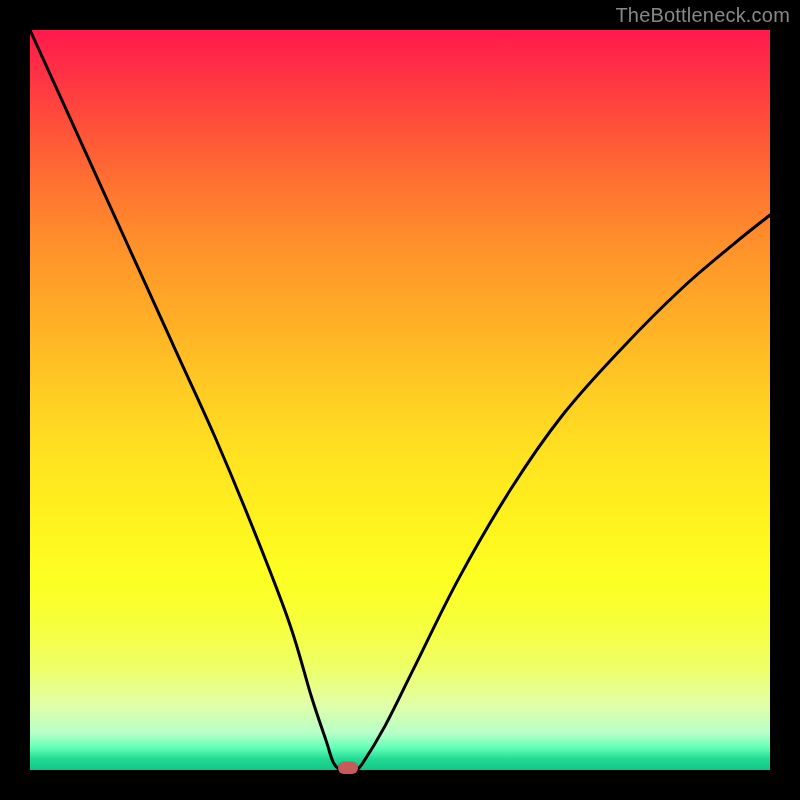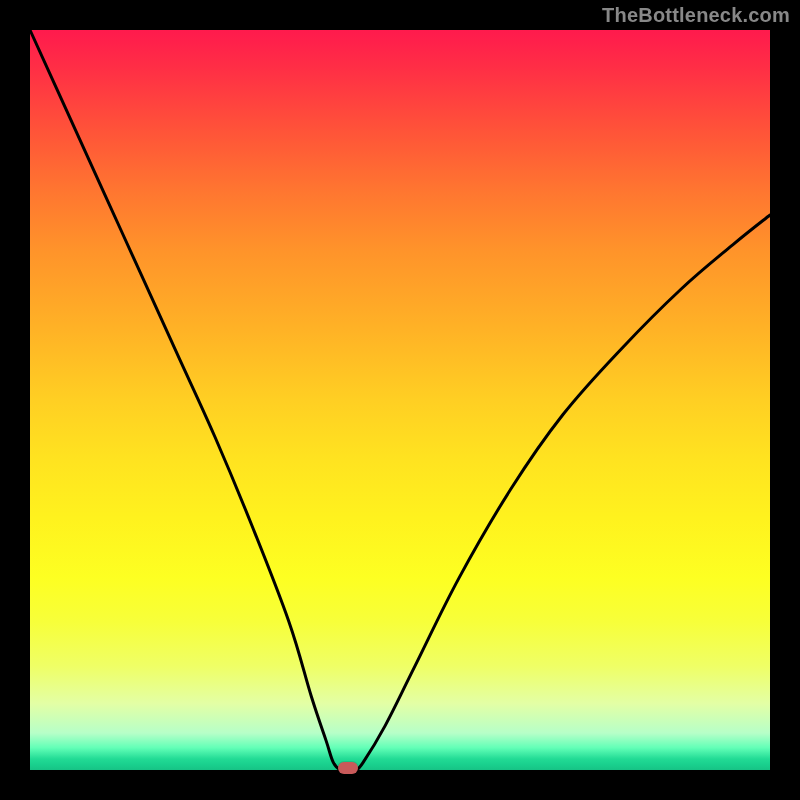--- a/index.html
+++ b/index.html
@@ -61,21 +61,21 @@
     border-radius: 6px;
     background: #c85a5a;
     box-shadow: 0 0 0 1px rgba(0,0,0,0.1);
   }
   .watermark {
     position: absolute;
     top: 4px;
     right: 10px;
     color: #888888;
     font-size: 20px;
-    font-weight: 700;
+    font-weight: 400;
     letter-spacing: 0.2px;
     user-select: none;
   }
 </style>
 </head>
 <body>
 
 <div class="frame">
 
   <div class="watermark">TheBottleneck.com</div>

